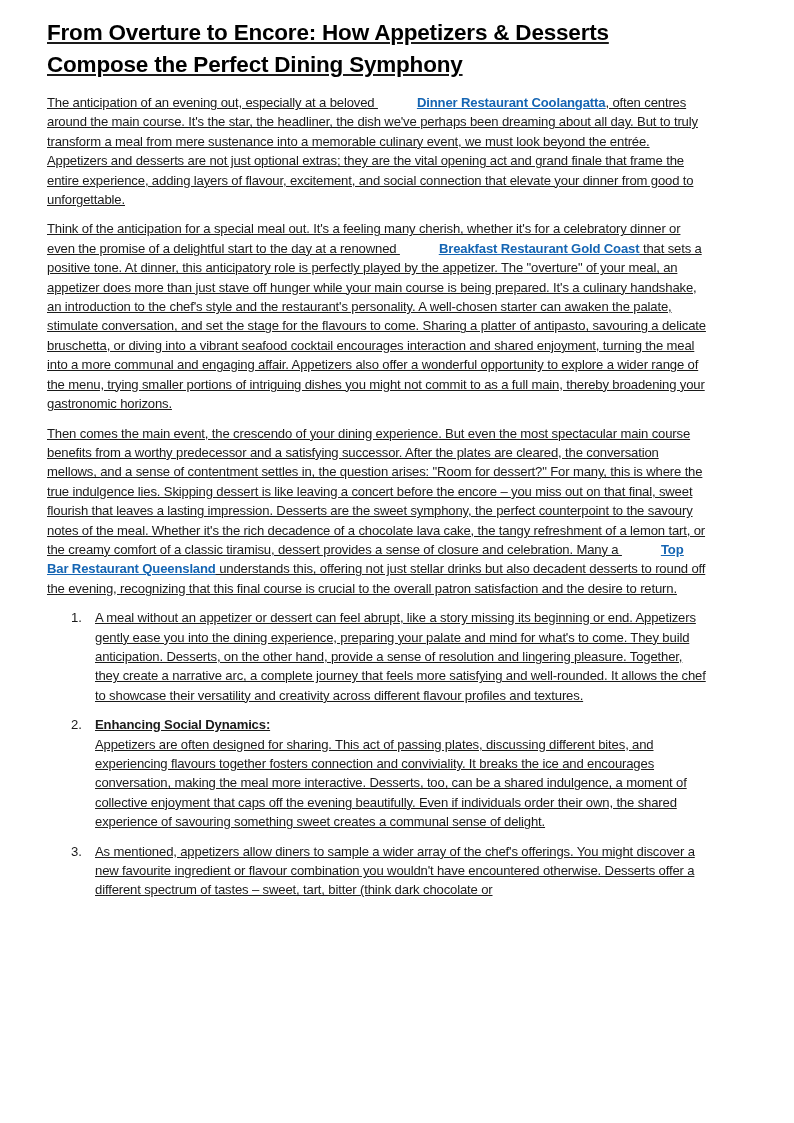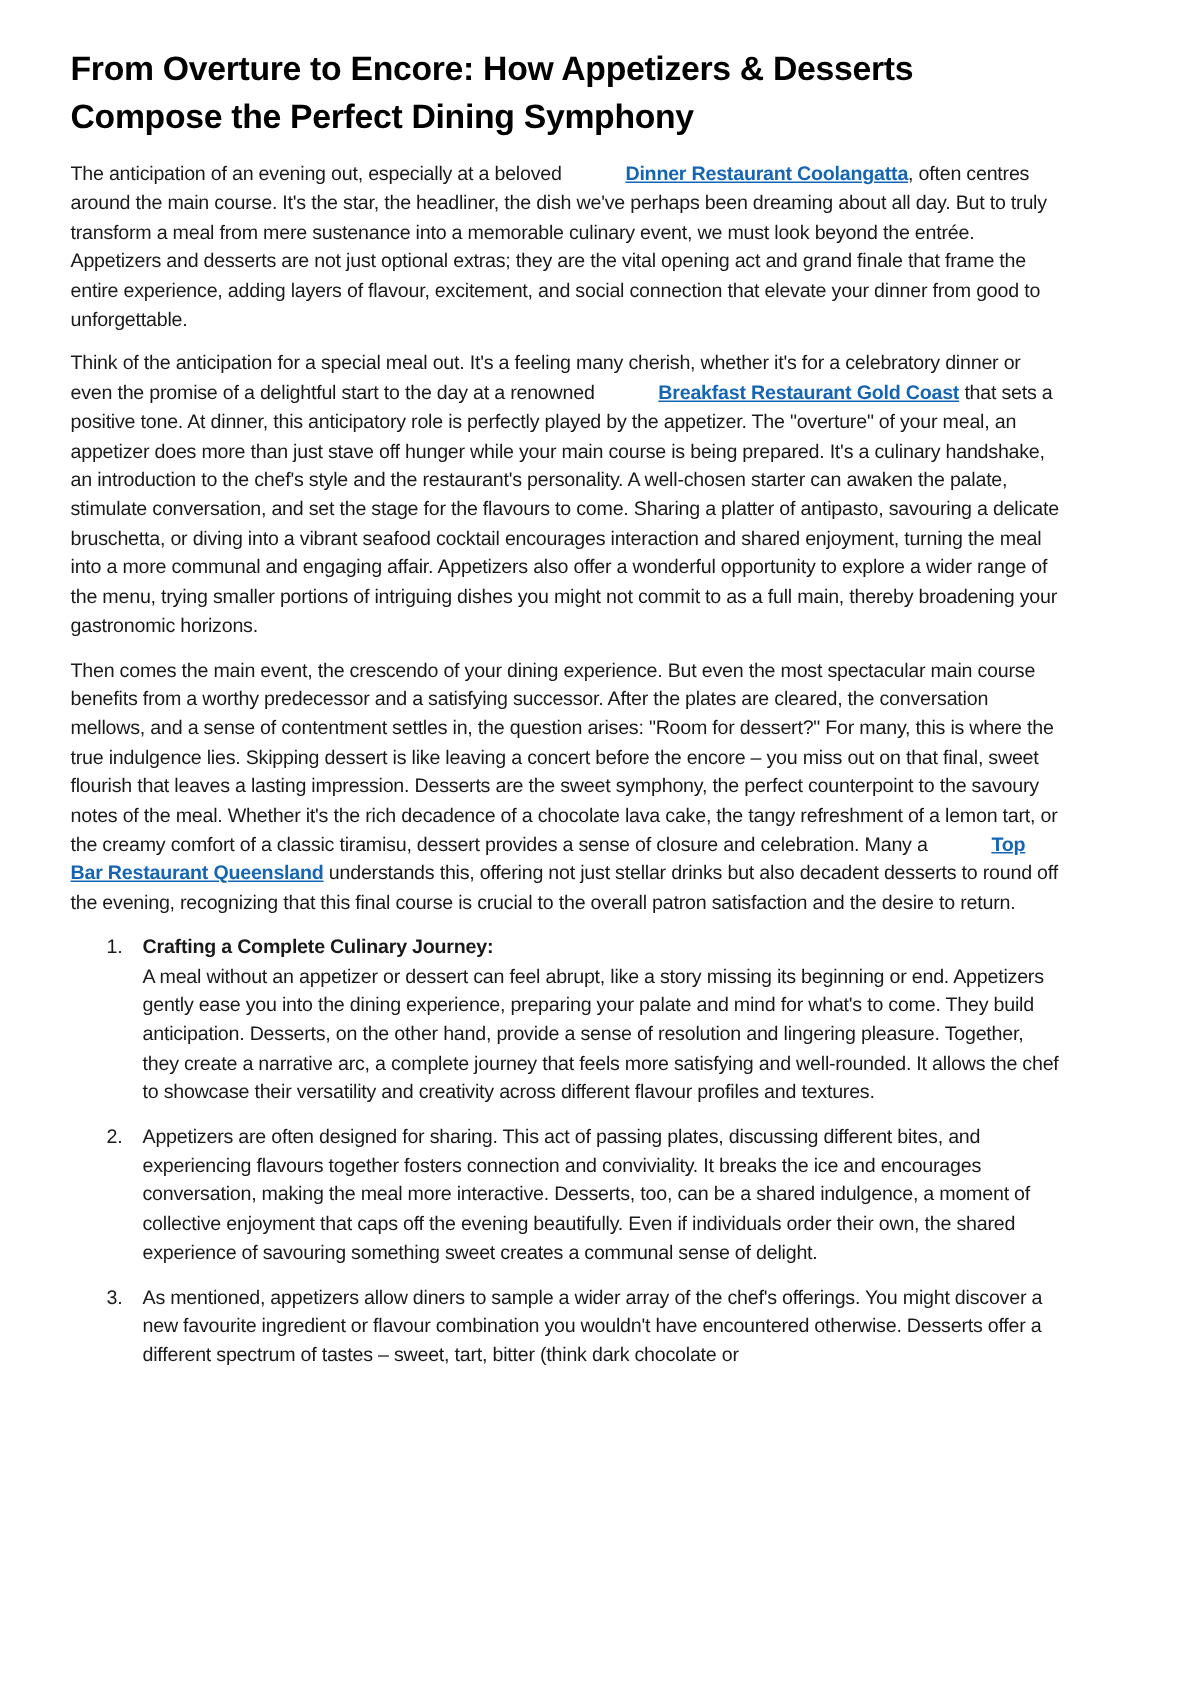--- a/index.html
+++ b/index.html
@@ -1,19 +1,19 @@
 <!DOCTYPE html>
 <html><head>
   <meta charset="utf-8">
   <style>
     html, body { margin: 0; padding: 0; background: #ffffff; }
     body { width: 794px; height: 1123px; overflow: hidden; position: relative; }
     .page {
-      position: absolute; left: 47px; top: 30px; width: 660px;
-      font-family: "Liberation Sans", sans-serif; color: #1a1a1a;
+      position: absolute; left: 47px; top: 17px; width: 660px;
+      font-family: "Liberation Sans", sans-serif; color: #1a1a1a; text-decoration: underline;
     }
     h1 {
       font-family: "Liberation Sans", sans-serif;
       font-size: 22.5px; line-height: 32px; font-weight: bold;
       margin: 0 0 12px 0; color: #000; letter-spacing: -0.2px;
     }
     p {
       margin: 0 0 10px 0; font-size: 13.1px; line-height: 19.4px;
       letter-spacing: -0.15px;
     }
@@ -37,25 +37,25 @@
   <p><span>The anticipation of an evening out, especially at a beloved </span><a class="link" href="#">Dinner Restaurant Coolangatta</a><span>, often centres around the main course. It's the star, the headliner, the dish we've perhaps been dreaming about all day. But to truly transform a meal from mere sustenance into a memorable culinary event, we must look beyond the entrée. Appetizers and desserts are not just optional extras; they are the vital opening act and grand finale that frame the entire experience, adding layers of flavour, excitement, and social connection that elevate your dinner from good to unforgettable.</span></p>
 
   <p><span>Think of the anticipation for a special meal out. It's a feeling many cherish, whether it's for a celebratory dinner or even the promise of a delightful start to the day at a renowned </span><a class="link" href="#">Breakfast Restaurant Gold Coast</a><span> that sets a positive tone. At dinner, this anticipatory role is perfectly played by the appetizer. The "overture" of your meal, an appetizer does more than just stave off hunger while your main course is being prepared. It's a culinary handshake, an introduction to the chef's style and the restaurant's personality. A well-chosen starter can awaken the palate, stimulate conversation, and set the stage for the flavours to come. Sharing a platter of antipasto, savouring a delicate bruschetta, or diving into a vibrant seafood cocktail encourages interaction and shared enjoyment, turning the meal into a more communal and engaging affair. Appetizers also offer a wonderful opportunity to explore a wider range of the menu, trying smaller portions of intriguing dishes you might not commit to as a full main, thereby broadening your gastronomic horizons.</span></p>
 
   <p><span>Then comes the main event, the crescendo of your dining experience. But even the most spectacular main course benefits from a worthy predecessor and a satisfying successor. After the plates are cleared, the conversation mellows, and a sense of contentment settles in, the question arises: "Room for dessert?" For many, this is where the true indulgence lies. Skipping dessert is like leaving a concert before the encore – you miss out on that final, sweet flourish that leaves a lasting impression. Desserts are the sweet symphony, the perfect counterpoint to the savoury notes of the meal. Whether it's the rich decadence of a chocolate lava cake, the tangy refreshment of a lemon tart, or the creamy comfort of a classic tiramisu, dessert provides a sense of closure and celebration. Many a </span><a class="link" href="#">Top Bar Restaurant Queensland</a><span> understands this, offering not just stellar drinks but also decadent desserts to round off the evening, recognizing that this final course is crucial to the overall patron satisfaction and the desire to return.</span></p>
 
 
   <ol>
     <li>
       <span class="num">1.</span>
-      <span class="item-title">Crafting a Complete Culinary Journey:</span>
       <span>A meal without an appetizer or dessert can feel abrupt, like a story missing its beginning or end. Appetizers gently ease you into the dining experience, preparing your palate and mind for what's to come. They build anticipation. Desserts, on the other hand, provide a sense of resolution and lingering pleasure. Together, they create a narrative arc, a complete journey that feels more satisfying and well-rounded. It allows the chef to showcase their versatility and creativity across different flavour profiles and textures.</span>
     </li>
     <li>
       <span class="num">2.</span>
+      <span class="item-title">Enhancing Social Dynamics:</span>
       <span>Appetizers are often designed for sharing. This act of passing plates, discussing different bites, and experiencing flavours together fosters connection and conviviality. It breaks the ice and encourages conversation, making the meal more interactive. Desserts, too, can be a shared indulgence, a moment of collective enjoyment that caps off the evening beautifully. Even if individuals order their own, the shared experience of savouring something sweet creates a communal sense of delight.</span>
     </li>
     <li>
       <span class="num">3.</span>
       <span>As mentioned, appetizers allow diners to sample a wider array of the chef's offerings. You might discover a new favourite ingredient or flavour combination you wouldn't have encountered otherwise. Desserts offer a different spectrum of tastes – sweet, tart, bitter (think dark chocolate or</span>
     </li>
   </ol>
 </div>
 
 </body></html>

